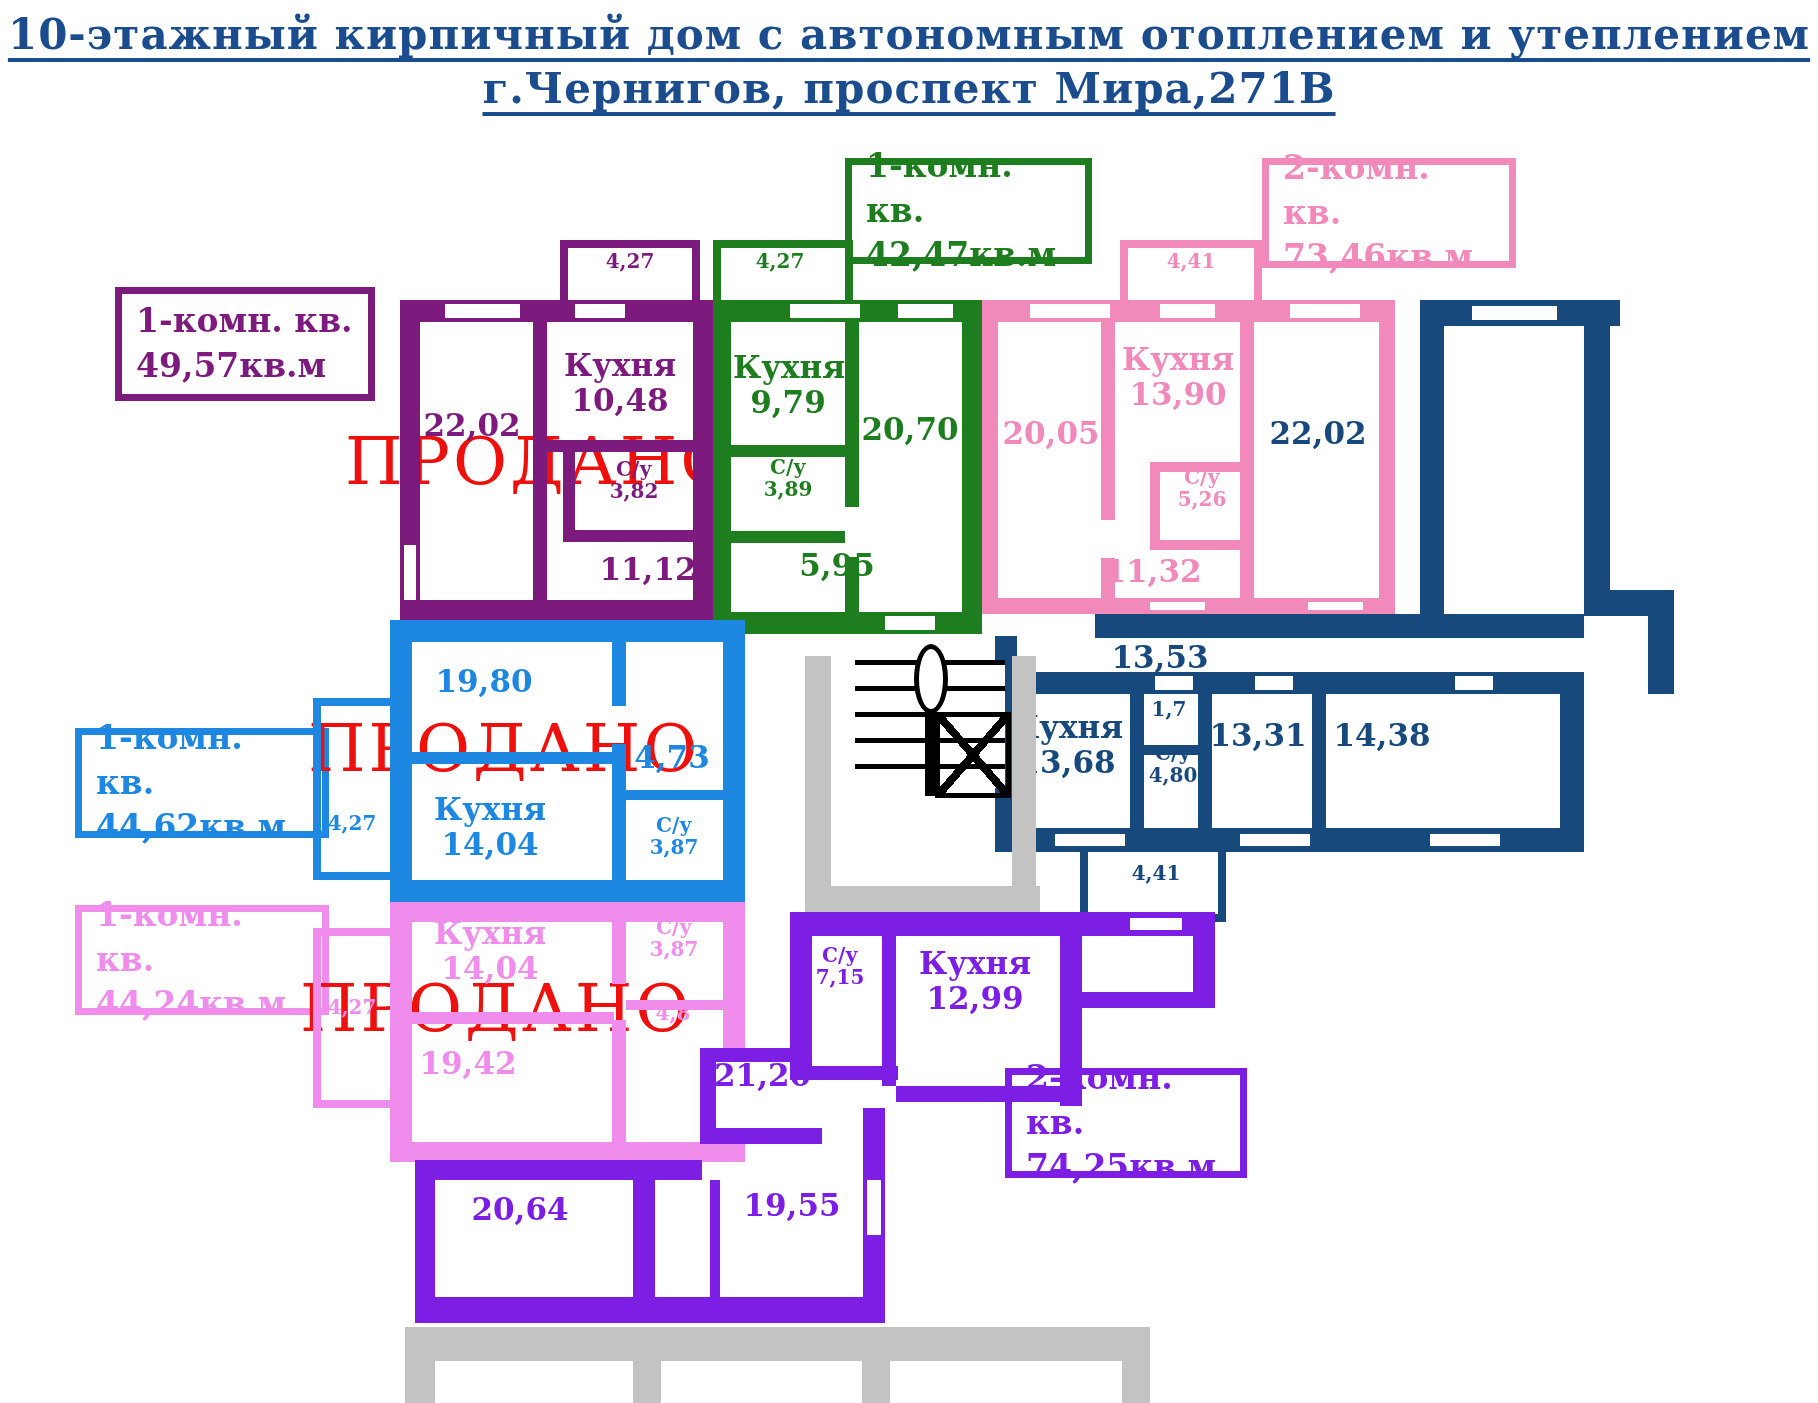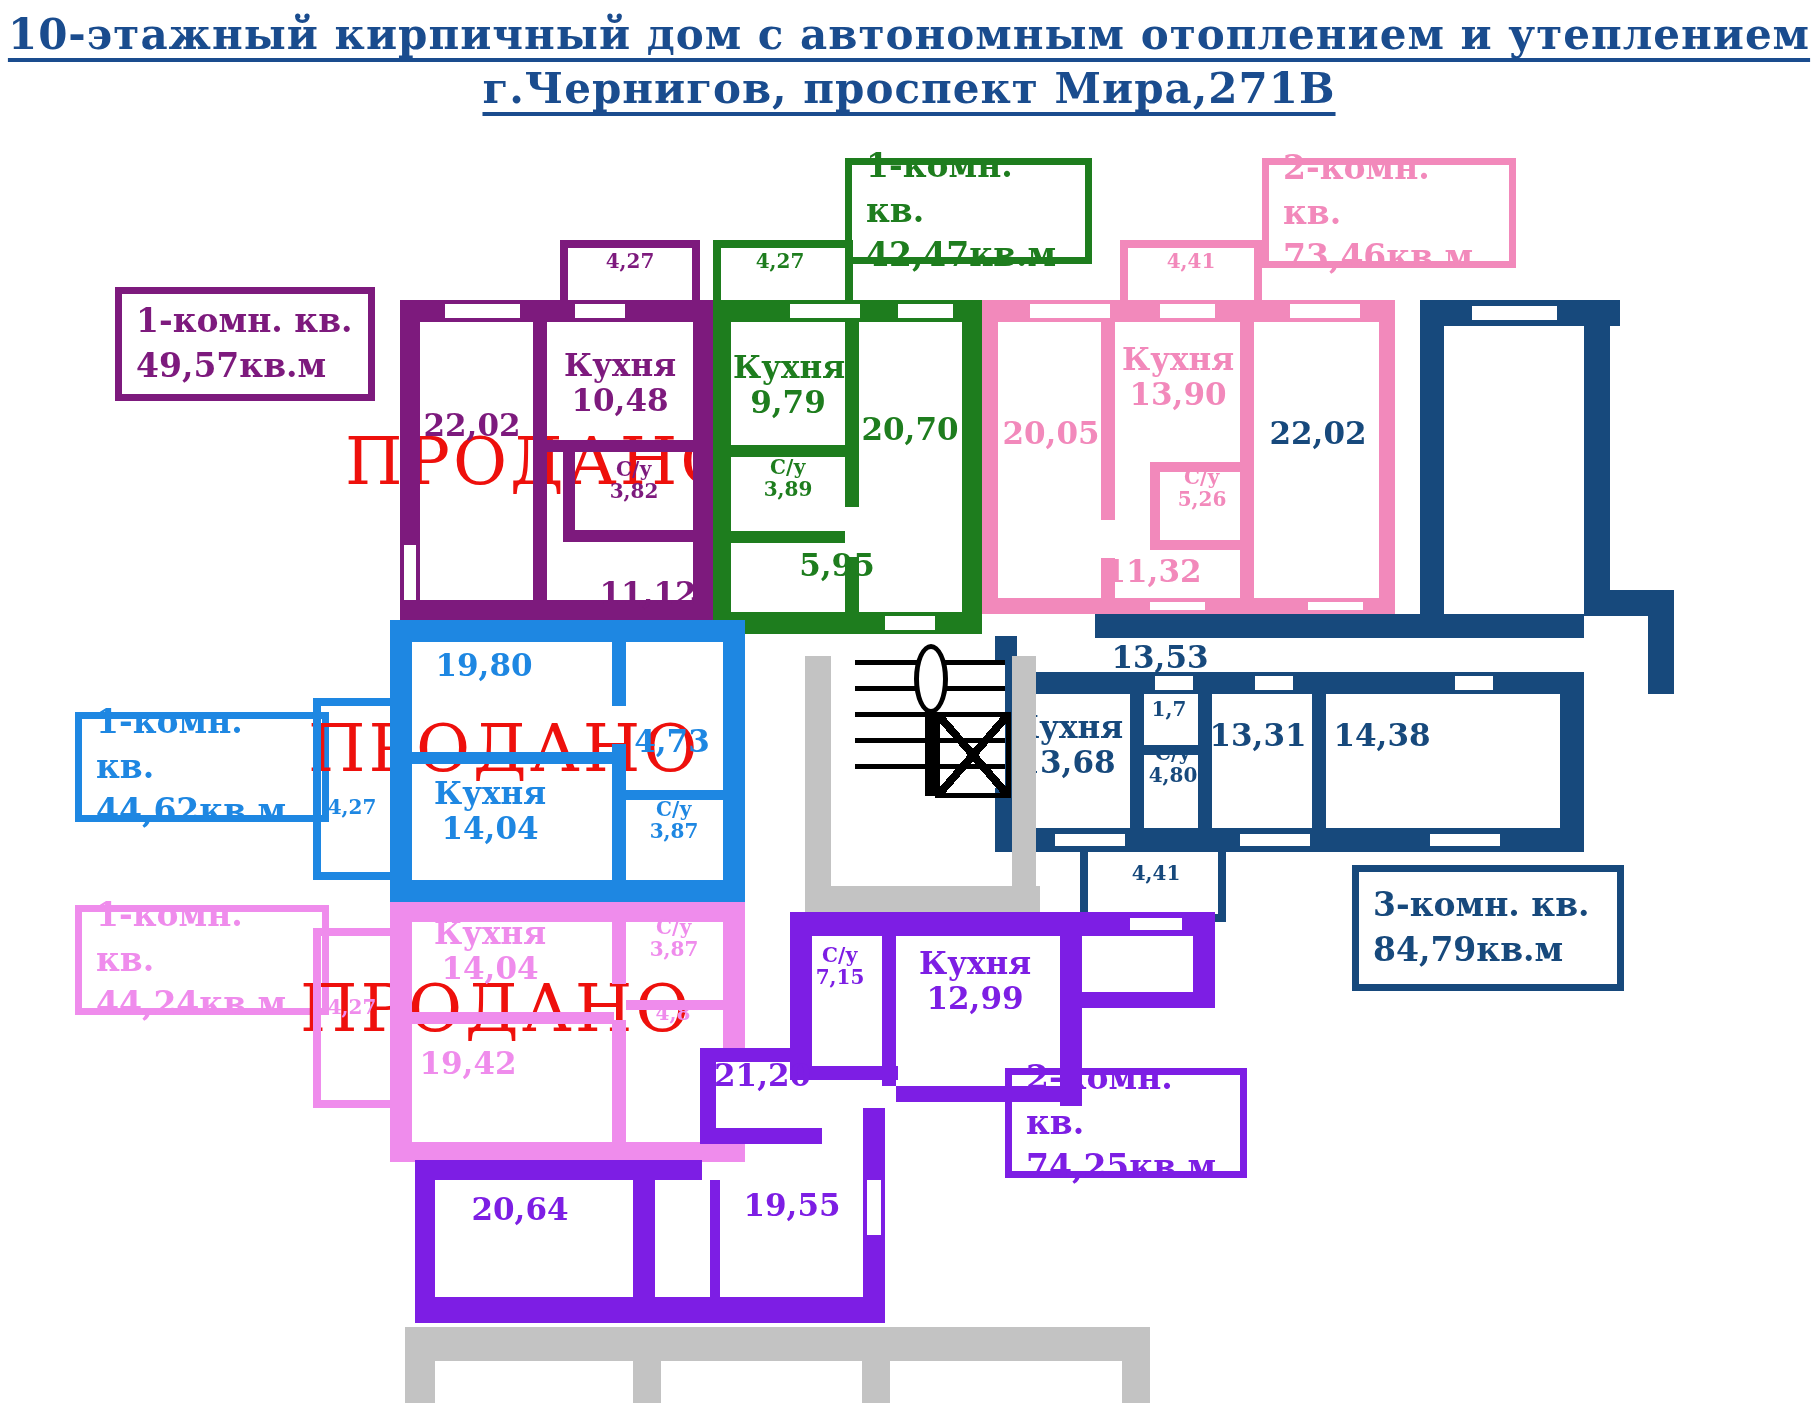--- a/index.html
+++ b/index.html
@@ -5,21 +5,21 @@
   html,body{margin:0;padding:0;background:#fff;}
   #canvas{position:relative;width:1818px;height:1403px;background:#fff;overflow:hidden;
           font-family:"DejaVu Serif","Liberation Serif",serif;}
   .abs{position:absolute;}
   
   .p{background:#7d1a7d;} .g{background:#1e7d1e;} .k{background:#f289bb;}
   .n{background:#17497c;} .b{background:#1e87e2;} .l{background:#ef8cec;}
   .v{background:#7d1ee4;} .s{background:#c3c3c3;} .wht{background:#ffffff;}
   
   .tp{color:#7d1a7d;} .tg{color:#1e7d1e;} .tk{color:#f289bb;}
-  .tn{color:#17497c;} .tb{color:#1e87e2;} .tl{color:#ef8cec;} .tv{color:#7d1ee4;}
+  .tn{color:#17497c;} .tb{color:#1e87e2;margin-top:16px;} .tl{color:#ef8cec;} .tv{color:#7d1ee4;}
   .rl{position:absolute;font-weight:bold;text-align:center;font-size:31px;line-height:1.12;}
   .rl.small{font-size:20px;}
   .title-line{position:absolute;left:0;width:1818px;text-align:center;color:#1a4c8e;
       font-weight:bold;font-size:42px;text-decoration:underline;
       text-underline-offset:9px;text-decoration-thickness:4px;letter-spacing:1px;}
   .apt-label{position:absolute;background:#fff;border:7px solid;display:flex;flex-direction:column;
       justify-content:center;padding:6px 14px;font-weight:bold;font-size:33px;line-height:1.35;}
   .sold{position:absolute;color:#ee100c;font-weight:normal;font-size:66px;letter-spacing:3px;white-space:nowrap;}
   .stairs{position:absolute;left:855px;top:660px;width:150px;height:128px;
       background:repeating-linear-gradient(to bottom,#000 0 5px,#ffffff 5px 26px);}
@@ -51,24 +51,20 @@
     <span>73,46кв.м</span>
   </div>
   <div class="apt-label tb" style="left:75px;top:712px;width:212px;height:84px;border-color:#1e87e2;">
     <span>1-комн. кв.</span>
     <span>44,62кв.м</span>
   </div>
   <div class="apt-label tl" style="left:75px;top:905px;width:212px;height:84px;border-color:#ef8cec;">
     <span>1-комн. кв.</span>
     <span>44,24кв.м</span>
   </div>
-  <div class="apt-label tn" style="left:1352px;top:865px;width:230px;height:100px;border-color:#17497c;">
-    <span>3-комн. кв.</span>
-    <span>84,79кв.м</span>
-  </div>
   <div class="apt-label tv" style="left:1005px;top:1068px;width:200px;height:84px;border-color:#7d1ee4;">
     <span>2-комн. кв.</span>
     <span>74,25кв.м</span>
   </div>
 
   <div class="sold" style="left:345px;top:423px;">ПРОДАНО</div>
   <div class="sold" style="left:308px;top:710px;">ПРОДАНО</div>
   <div class="sold" style="left:300px;top:970px;">ПРОДАНО</div>
 
   <div>
@@ -89,21 +85,21 @@
     <div class="rl tp small" style="left:572px;top:250px;width:116px;">4,27</div>
     <div class="rl tp" style="left:408px;top:408px;width:128px;">22,02</div>
     <div class="rl tp" style="left:545px;top:348px;width:150px;">
       <div>Кухня</div>
       <div>10,48</div>
     </div>
     <div class="rl tp small" style="left:580px;top:458px;width:108px;">
       <div>С/у</div>
       <div>3,82</div>
     </div>
-    <div class="rl tp" style="left:585px;top:576px;width:126px;">11,12</div>
+    <div class="rl tp" style="left:585px;top:552px;width:126px;">11,12</div>
   </div>
 
   <div>
     <div class="abs g" style="left:713px;top:300px;width:269px;height:22px;"></div>
     <div class="abs wht" style="left:790px;top:304px;width:70px;height:14px;"></div>
     <div class="abs wht" style="left:898px;top:304px;width:55px;height:14px;"></div>
     <div class="abs g" style="left:713px;top:322px;width:18px;height:290px;"></div>
     <div class="abs g" style="left:962px;top:322px;width:20px;height:312px;"></div>
     <div class="abs g" style="left:713px;top:612px;width:269px;height:22px;"></div>
     <div class="abs wht" style="left:885px;top:616px;width:50px;height:14px;"></div>

